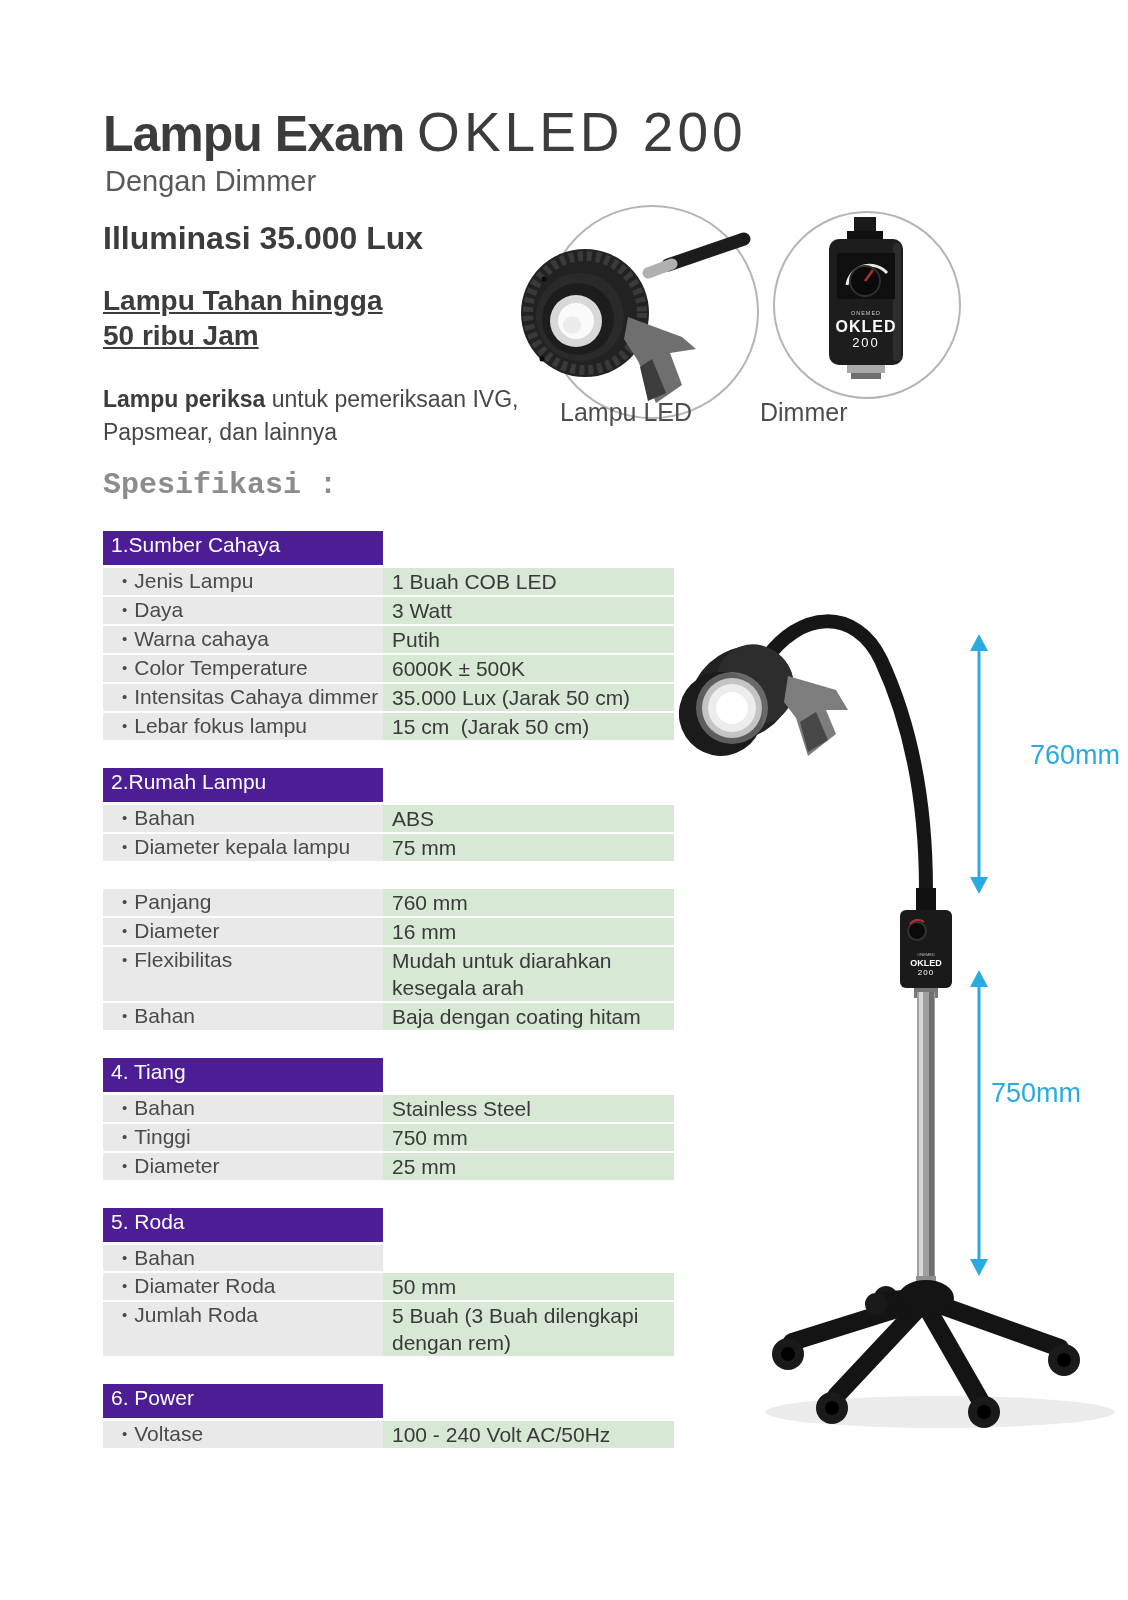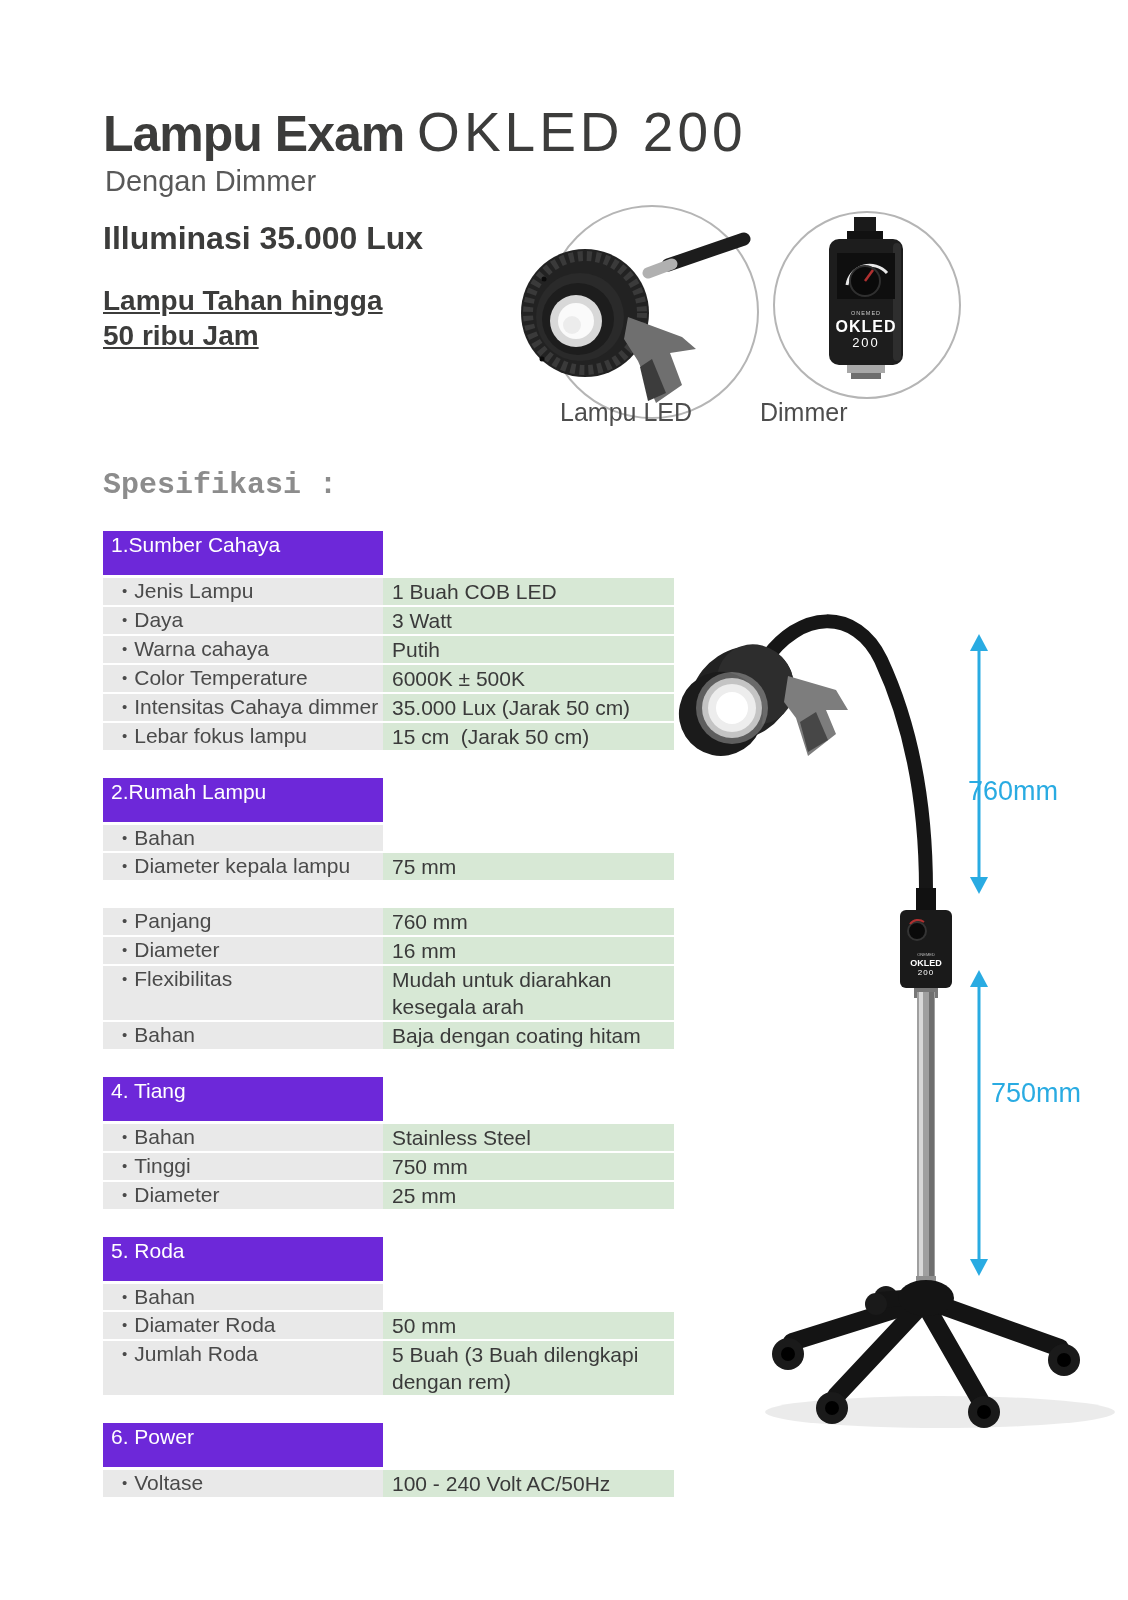--- a/index.html
+++ b/index.html
@@ -22,47 +22,51 @@
   .circle-lamp { left:545px; top:205px; width:210px; height:210px; }
   .circle-dimmer { left:773px; top:211px; width:184px; height:184px; }
   .photo-caption { position:absolute; font-size:25px; color:#4d4d4d; width:200px; }
   .cap-lamp { left:560px; top:398px; }
   .cap-dimmer { left:760px; top:398px; }
   .overlay-svg { position:absolute; }
 
   
   .spec-table { position:absolute; left:103px; top:531px; width:576px; }
   .spec-section { margin-bottom:28px; }
-  .spec-header { width:272px; height:44px; line-height:27px; background:#6d28d9; color:#ffffff;
+  .spec-header { width:272px; height:34px; line-height:27px; background:#4c1d95; color:#ffffff;
                  font-size:21px; padding-left:8px; margin-bottom:3px; }
   .spec-row { display:flex; align-items:stretch; margin-bottom:2px; }
   .spec-label { width:261px; background:#e9e9e9; color:#4a4a4a; font-size:21px;
                 padding-left:19px; display:flex; align-items:flex-start; min-height:26px; line-height:26px; }
   .spec-label .bullet { font-size:15px; margin-right:7px; line-height:26px; }
   .spec-value { width:282px; background:#d7e8d5; color:#3a3a3a; font-size:21px;
                 padding-left:9px; min-height:26px; line-height:27px; white-space:pre-wrap; }
 
   
   .dim-label { position:absolute; font-size:27px; color:#29ABE2; }
-  .dim-760 { left:968px; top:740px;margin-top:36px; }
+  .dim-760 { left:1030px; top:740px; }
   .dim-750 { left:991px; top:1078px; }
 </style>
 </head>
 <body>
 
 <div class="page">
 
   <div class="title">
     <span class="t-main">Lampu Exam </span><span class="t-model">OKLED 200</span>
   </div>
   <div class="subtitle">Dengan Dimmer</div>
   <div class="hl1">Illuminasi 35.000 Lux</div>
   <div class="hl2">
     <div>Lampu Tahan hingga</div>
     <div>50 ribu Jam</div>
+  </div>
+  <div class="desc">
+    <div><b>Lampu periksa</b><span> untuk pemeriksaan IVG,</span></div>
+    <div>Papsmear, dan lainnya</div>
   </div>
 
   <div class="photo-circle circle-lamp"></div>
   <svg class="overlay-svg" style="left:500px; top:213px;" width="256" height="200" viewBox="0 0 256 200">
     <line x1="168" y1="52" x2="244" y2="26" stroke="#1c1c1c" stroke-width="13" stroke-linecap="round"></line>
     <line x1="148" y1="60" x2="172" y2="51" stroke="#b0b0b0" stroke-width="11" stroke-linecap="round"></line>
     <circle cx="85" cy="100" r="64" fill="#222222"></circle>
     <circle cx="85" cy="100" r="57" fill="none" stroke="#3a3a3a" stroke-width="10" stroke-dasharray="5 4"></circle>
     <circle cx="80" cy="104" r="44" fill="#2a2a2a"></circle>
     <circle cx="78" cy="106" r="36" fill="#1d1d1d"></circle>
@@ -151,20 +155,21 @@
   </section>
 
   <section class="spec-section">
     <div class="spec-header">2.Rumah Lampu</div>
     <div class="spec-rows">
   <div class="spec-row">
     <div class="spec-label">
               <span class="bullet">•</span>
               <span class="label-text">Bahan</span>
             </div>
+    <div class="spec-value">ABS</div>
   </div>
 
   <div class="spec-row">
     <div class="spec-label">
               <span class="bullet">•</span>
               <span class="label-text">Diameter kepala lampu</span>
             </div>
     <div class="spec-value">75 mm</div>
   </div>
 </div>

